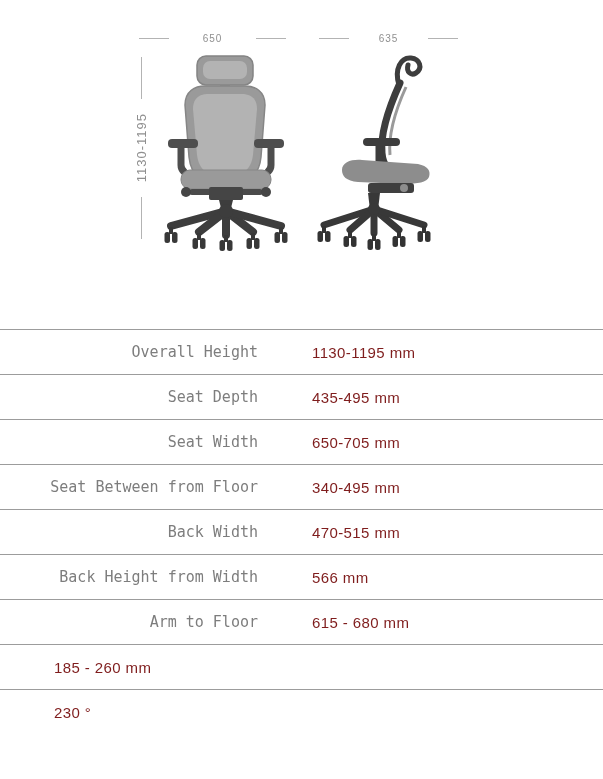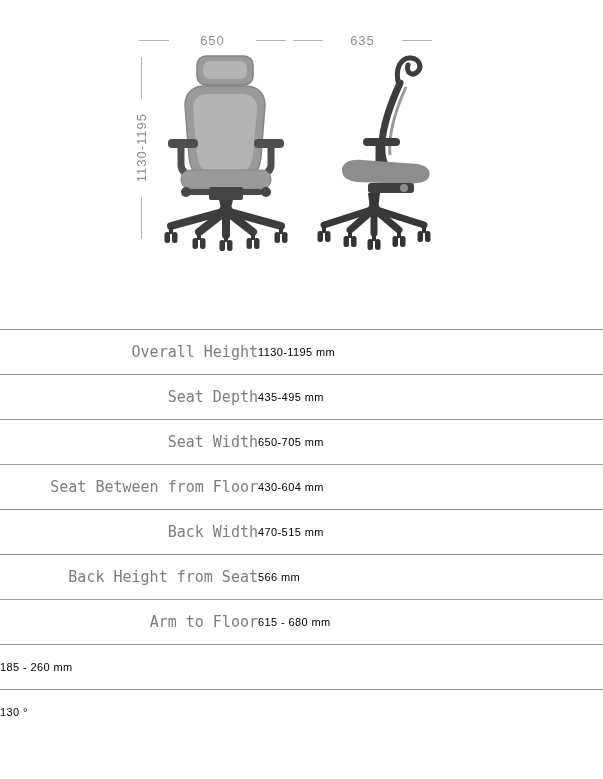--- a/index.html
+++ b/index.html
@@ -21,25 +21,25 @@
     width: 603px; height: 329px;
   }
 
   .hdim {
     position: absolute;
     top: 33px;
     display: flex;
     align-items: center;
     justify-content: space-between;
     color: #8f8f8f;
-    font-size: 13px;
+    font-size: 10px;
     letter-spacing: 1px;
   }
   .hdim-front { left: 139px; width: 147px; }
-  .hdim-side  { left: 293px; width: 139px; }
+  .hdim-side  { left: 319px; width: 139px; }
   .hdash {
     width: 30px; height: 1px;
     background: #b3b3b3;
   }
 
   .vdim {
     position: absolute;
     left: 128px; top: 57px;
     width: 26px; height: 182px;
     display: flex;
@@ -78,24 +78,25 @@
   }
   .spec-label {
     flex: 0 0 258px;
     text-align: right;
     font-family: "DejaVu Sans Mono", monospace;
     font-size: 15px;
     color: #7d7d7d;
     white-space: pre;
   }
   .spec-value {
+    margin-left: 54px;
     font-family: "Liberation Sans", sans-serif;
-    font-size: 11px;
+    font-size: 15px;
     letter-spacing: 0.4px;
-    color: #000000;
+    color: #7f1d1d;
     white-space: pre;
   }
 </style>
 </head>
 <body>
 
 <div class="screen">
 
   <div class="diagram">
 
@@ -225,41 +226,41 @@
       <div class="spec-value">435-495 mm</div>
     </div>
 
     <div class="spec-row">
       <div class="spec-label">Seat Width</div>
       <div class="spec-value">650-705 mm</div>
     </div>
 
     <div class="spec-row">
       <div class="spec-label">Seat Between from Floor</div>
-      <div class="spec-value">430-604 mm</div>
+      <div class="spec-value">340-495 mm</div>
     </div>
 
     <div class="spec-row">
       <div class="spec-label">Back Width</div>
       <div class="spec-value">470-515 mm</div>
     </div>
 
     <div class="spec-row">
-      <div class="spec-label">Back Height from Seat</div>
+      <div class="spec-label">Back Height from Width</div>
       <div class="spec-value">566 mm</div>
     </div>
 
 
     <div class="spec-row">
       <div class="spec-label">Arm to Floor</div>
       <div class="spec-value">615 - 680 mm</div>
     </div>
 
     <div class="spec-row">
       <div class="spec-value">185 - 260 mm</div>
     </div>
 
     <div class="spec-row">
-      <div class="spec-value">130 °</div>
+      <div class="spec-value">230 °</div>
     </div>
 
   </div>
 </div>
 
 </body></html>

